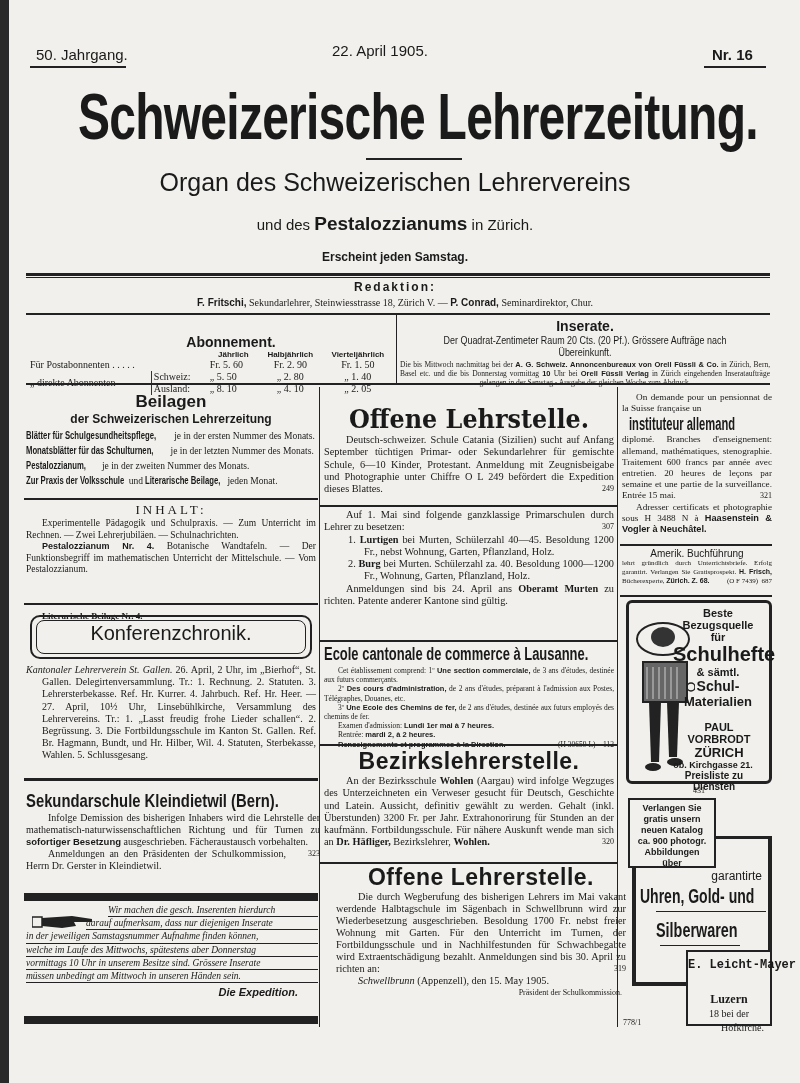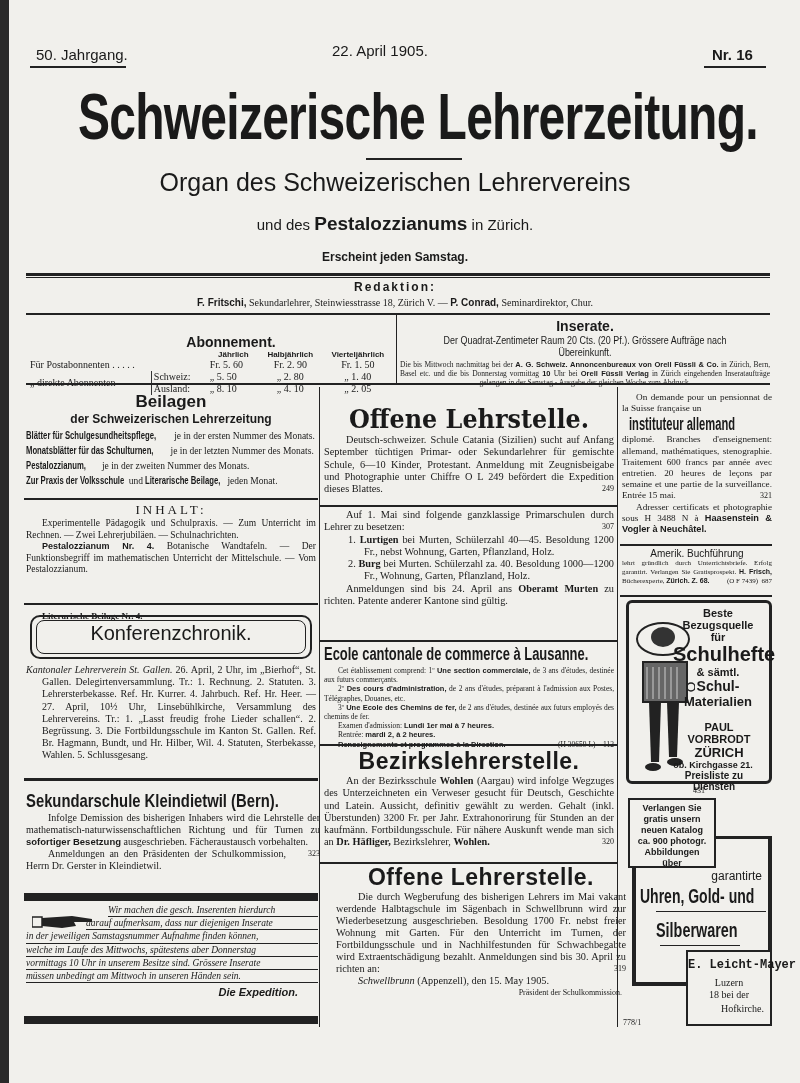--- a/index.html
+++ b/index.html
@@ -108,21 +108,21 @@
   .vorb .txt { position: absolute; right: 6px; top: 4px; width: 90px; text-align: center; font-family: "Liberation Sans", sans-serif; font-weight: bold; }
   .vorb .man { position: absolute; left: 4px; top: 14px; width: 62px; height: 160px; }
 
   .uhren-a { left: 628px; top: 798px; width: 88px; height: 70px; border: 2px solid #222; font-family: "Liberation Sans", sans-serif; font-weight: bold; font-size: 9px; line-height: 11px; text-align: center; background: #f1f0ec; padding-top: 3px; }
   .uhren-b { left: 632px; top: 836px; width: 140px; height: 150px; border: 4px solid #222; border-top-width: 3px; }
   .uhren-b .gar { position: absolute; right: 6px; top: 30px; font-family: "Liberation Sans", sans-serif; font-size: 12px; }
   .uhren-b .u1 { position: absolute; left: 4px; top: 46px; font-family: "Liberation Sans", sans-serif; font-weight: bold; font-size: 20px; white-space: nowrap; transform: scaleX(0.7); transform-origin: left top; }
   .uhren-b .u2 { position: absolute; left: 20px; top: 80px; font-family: "Liberation Sans", sans-serif; font-weight: bold; font-size: 20px; white-space: nowrap; transform: scaleX(0.72); transform-origin: left top; }
   .uhren-c { left: 686px; top: 950px; width: 86px; height: 76px; border: 2px solid #222; background: #f1f0ec; text-align: center; padding-top: 6px; }
   .uhren-c .firm { font-family: Liberation Mono, monospace; font-size: 12px; font-weight: bold; white-space: nowrap; }
-  .uhren-c .luz { font-size: 10px; font-weight: normal; margin-top: 5px; }
+  .uhren-c .luz { font-size: 12px; font-weight: bold; margin-top: 20px; }
   .uhren-c .adr { font-size: 10px; line-height: 14px; }
 </style>
 </head>
 <body>
 
 <div class="page">
   <div class="edge"></div>
 
   <div class="abs jahrgang">50. Jahrgang.</div>
   <div class="rule" style="left:30px;top:66px;width:96px;height:2px;"></div>

